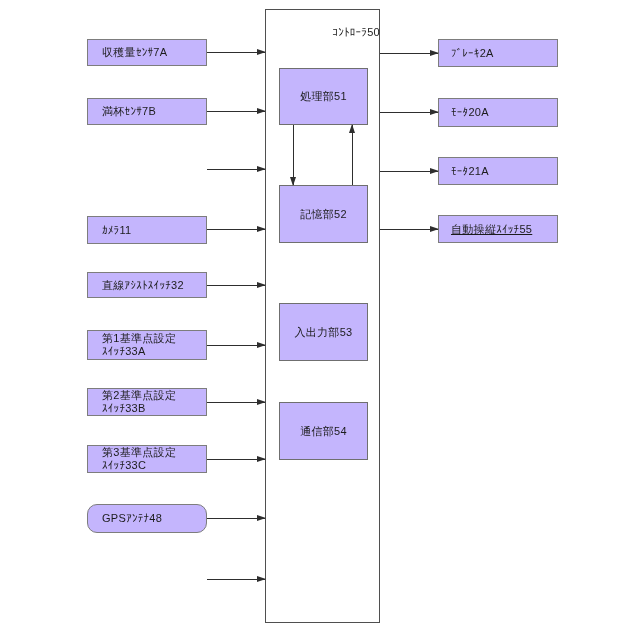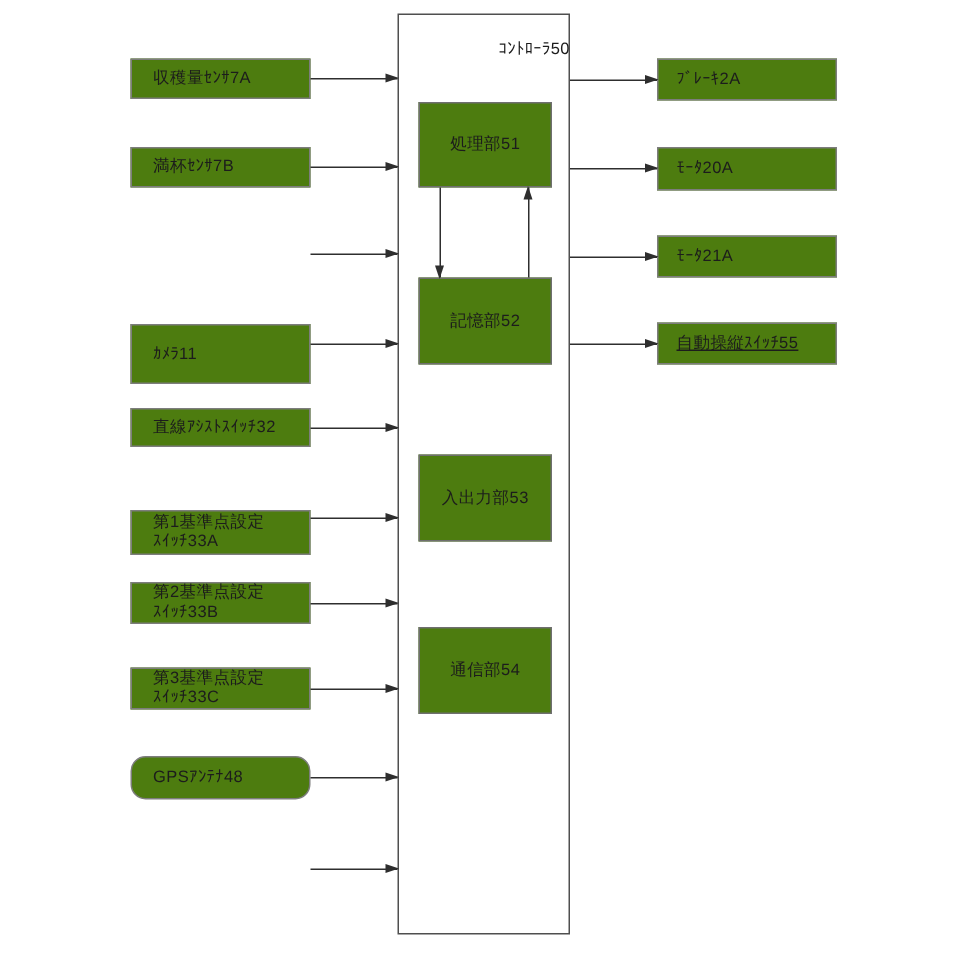--- a/index.html
+++ b/index.html
@@ -13,21 +13,21 @@
     width: 640px;
     height: 640px;
     background: #ffffff;
     overflow: hidden;
   }
   
   .box {
     position: absolute;
     box-sizing: border-box;
     border: 1px solid #7d7d7d;
-    background: #4d7c0f;
+    background: #c4b5fd;
     color: #1c1c1c;
     font-size: 11px;
     line-height: 13px;
     display: flex;
     align-items: center;
     white-space: pre-line;
     letter-spacing: 0.3px;
   }
   .box.left-col  { left: 87px;  width: 120px; padding-left: 14px; }
   .box.right-col { left: 438px; width: 120px; padding-left: 12px; }
@@ -105,30 +105,30 @@
 <body>
 
 <div class="canvas">
 
   <div class="controller"></div>
   <div class="controller-label">ｺﾝﾄﾛｰﾗ50</div>
 
   <div class="box unit" style="top:68px;  height:57px;">処理部51</div>
   <div class="box unit" style="top:185px; height:58px;">記憶部52</div>
   <div class="box unit" style="top:303px; height:58px;">入出力部53</div>
-  <div class="box unit" style="top:418px; height:58px;">通信部54</div>
+  <div class="box unit" style="top:402px; height:58px;">通信部54</div>
 
   <div class="varrow down" style="left:293px; top:125px; height:60px;"></div>
   <div class="varrow up" style="left:352px; top:125px; height:60px;"></div>
 
   <div class="box left-col" style="top:39px;  height:27px;">収穫量ｾﾝｻ7A</div>
   <div class="box left-col" style="top:98px;  height:27px;">満杯ｾﾝｻ7B</div>
-  <div class="box left-col" style="top:216px; height:40px;">ｶﾒﾗ11</div>
+  <div class="box left-col" style="top:216px; height:28px;">ｶﾒﾗ11</div>
   <div class="box left-col" style="top:272px; height:26px;">直線ｱｼｽﾄｽｲｯﾁ32</div>
-  <div class="box left-col" style="top:340px; height:30px;">第1基準点設定
+  <div class="box left-col" style="top:330px; height:30px;">第1基準点設定
 ｽｲｯﾁ33A</div>
   <div class="box left-col" style="top:388px; height:28px;">第2基準点設定
 ｽｲｯﾁ33B</div>
   <div class="box left-col" style="top:445px; height:28px;">第3基準点設定
 ｽｲｯﾁ33C</div>
   <div class="box left-col" style="top:504px; height:29px;border-radius:10px;">GPSｱﾝﾃﾅ48</div>
 
   <div class="harrow" style="left:207px; top:52px;  width:58px;"></div>
   <div class="harrow" style="left:207px; top:111px; width:58px;"></div>
   <div class="harrow" style="left:207px; top:169px; width:58px;"></div>

